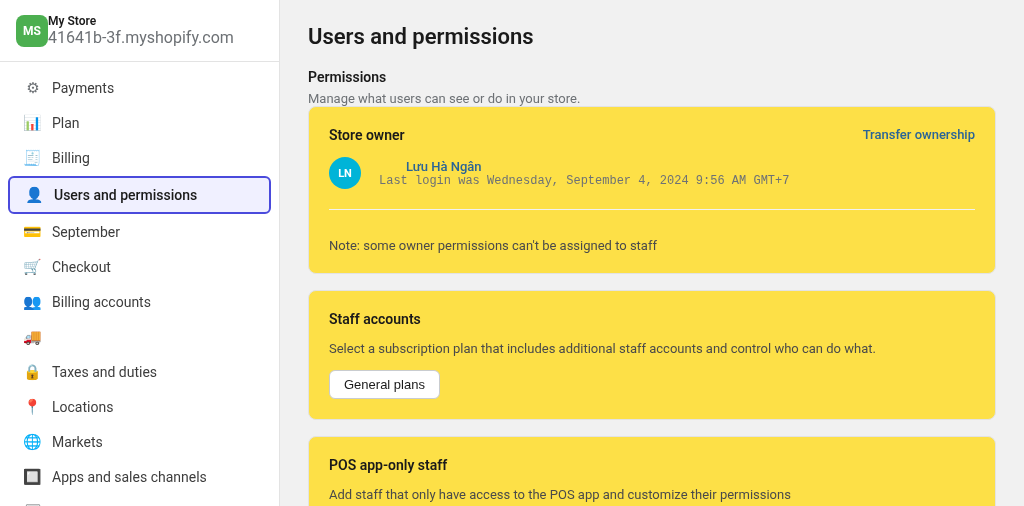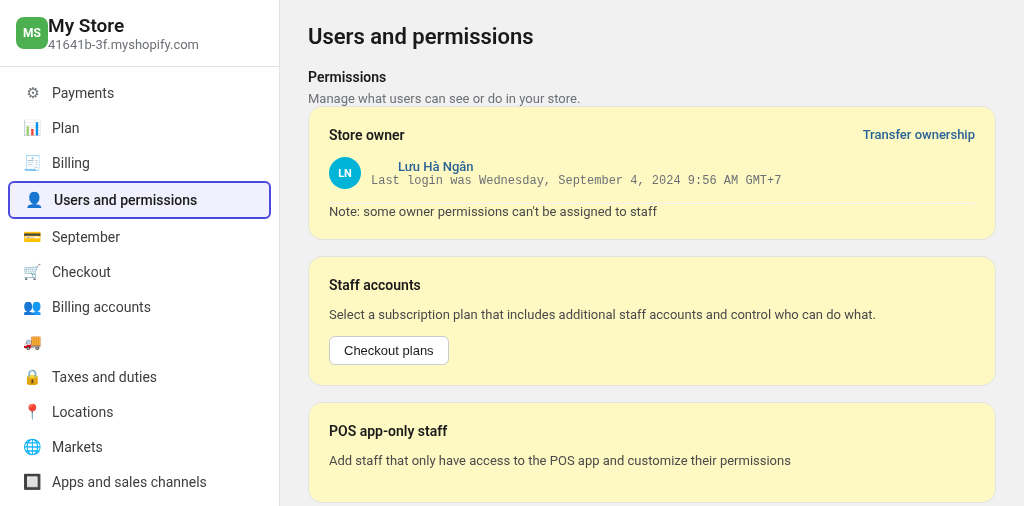--- a/index.html
+++ b/index.html
@@ -46,26 +46,26 @@
       flex-shrink: 0;
     }
 
     .store-info {
       display: flex;
       flex-direction: column;
     }
 
     .store-name {
       font-weight: 600;
-      font-size: 19px;
+      font-size: 12px;
       color: #1a1a1a;
     }
 
     .store-url {
-      font-size: 13px;
+      font-size: 16px;
       color: #6d7175;
     }
 
     .nav-list {
       list-style: none;
       padding: 8px 0;
     }
 
     .nav-item {
       display: flex;
@@ -124,22 +124,22 @@
       margin-bottom: 6px;
     }
 
     .section-description {
       font-size: 13px;
       color: #6d7175;
     }
 
     
     .card {
-      background: #fef9c3;
-      border-radius: 14px;
+      background: #fde047;
+      border-radius: 8px;
       border: 1px solid #e3e3e3;
       margin-bottom: 16px;
       padding: 20px;
     }
 
     .card-header {
       display: flex;
       justify-content: space-between;
       align-items: flex-start;
       margin-bottom: 14px;
@@ -155,22 +155,22 @@
       font-size: 13px;
       color: #2a6496;
       font-weight: 500;
       cursor: pointer;
       text-decoration: none;
     }
 
     .owner-row {
       display: flex;
       align-items: center;
-      gap: 10px;
-      margin-bottom: 14px;
+      gap: 18px;
+      margin-bottom: 20px;
     }
 
     .owner-avatar {
       width: 32px;
       height: 32px;
       background: #00b4d8;
       border-radius: 50%;
       display: flex;
       align-items: center;
       justify-content: center;
@@ -192,21 +192,21 @@
 
     .owner-login {
       font-size: 12px;
       color: #6d7175;
       font-family: Liberation Mono, monospace;
     }
 
     .card-note {
       font-size: 13px;
       color: #4a4a4a;
-      padding-top: 0;
+      padding-top: 28px;
       border-top: 1px solid #f1f1f1;
     }
 
     
     .card-desc {
       font-size: 13px;
       color: #4a4a4a;
       margin-bottom: 14px;
     }
 
@@ -316,21 +316,21 @@
       </div>
     </div>
     <div class="card-note">Note: some owner permissions can't be assigned to staff</div>
   </div>
 
   <div class="card">
     <div class="card-header">
       <span class="card-title">Staff accounts</span>
     </div>
     <p class="card-desc">Select a subscription plan that includes additional staff accounts and control who can do what.</p>
-    <button class="compare-btn">Checkout plans</button>
+    <button class="compare-btn">General plans</button>
   </div>
 
   <div class="card">
     <div class="card-header">
       <span class="card-title">POS app-only staff</span>
     </div>
     <p class="card-desc">Add staff that only have access to the POS app and customize their permissions</p>
 
   </div>
 

